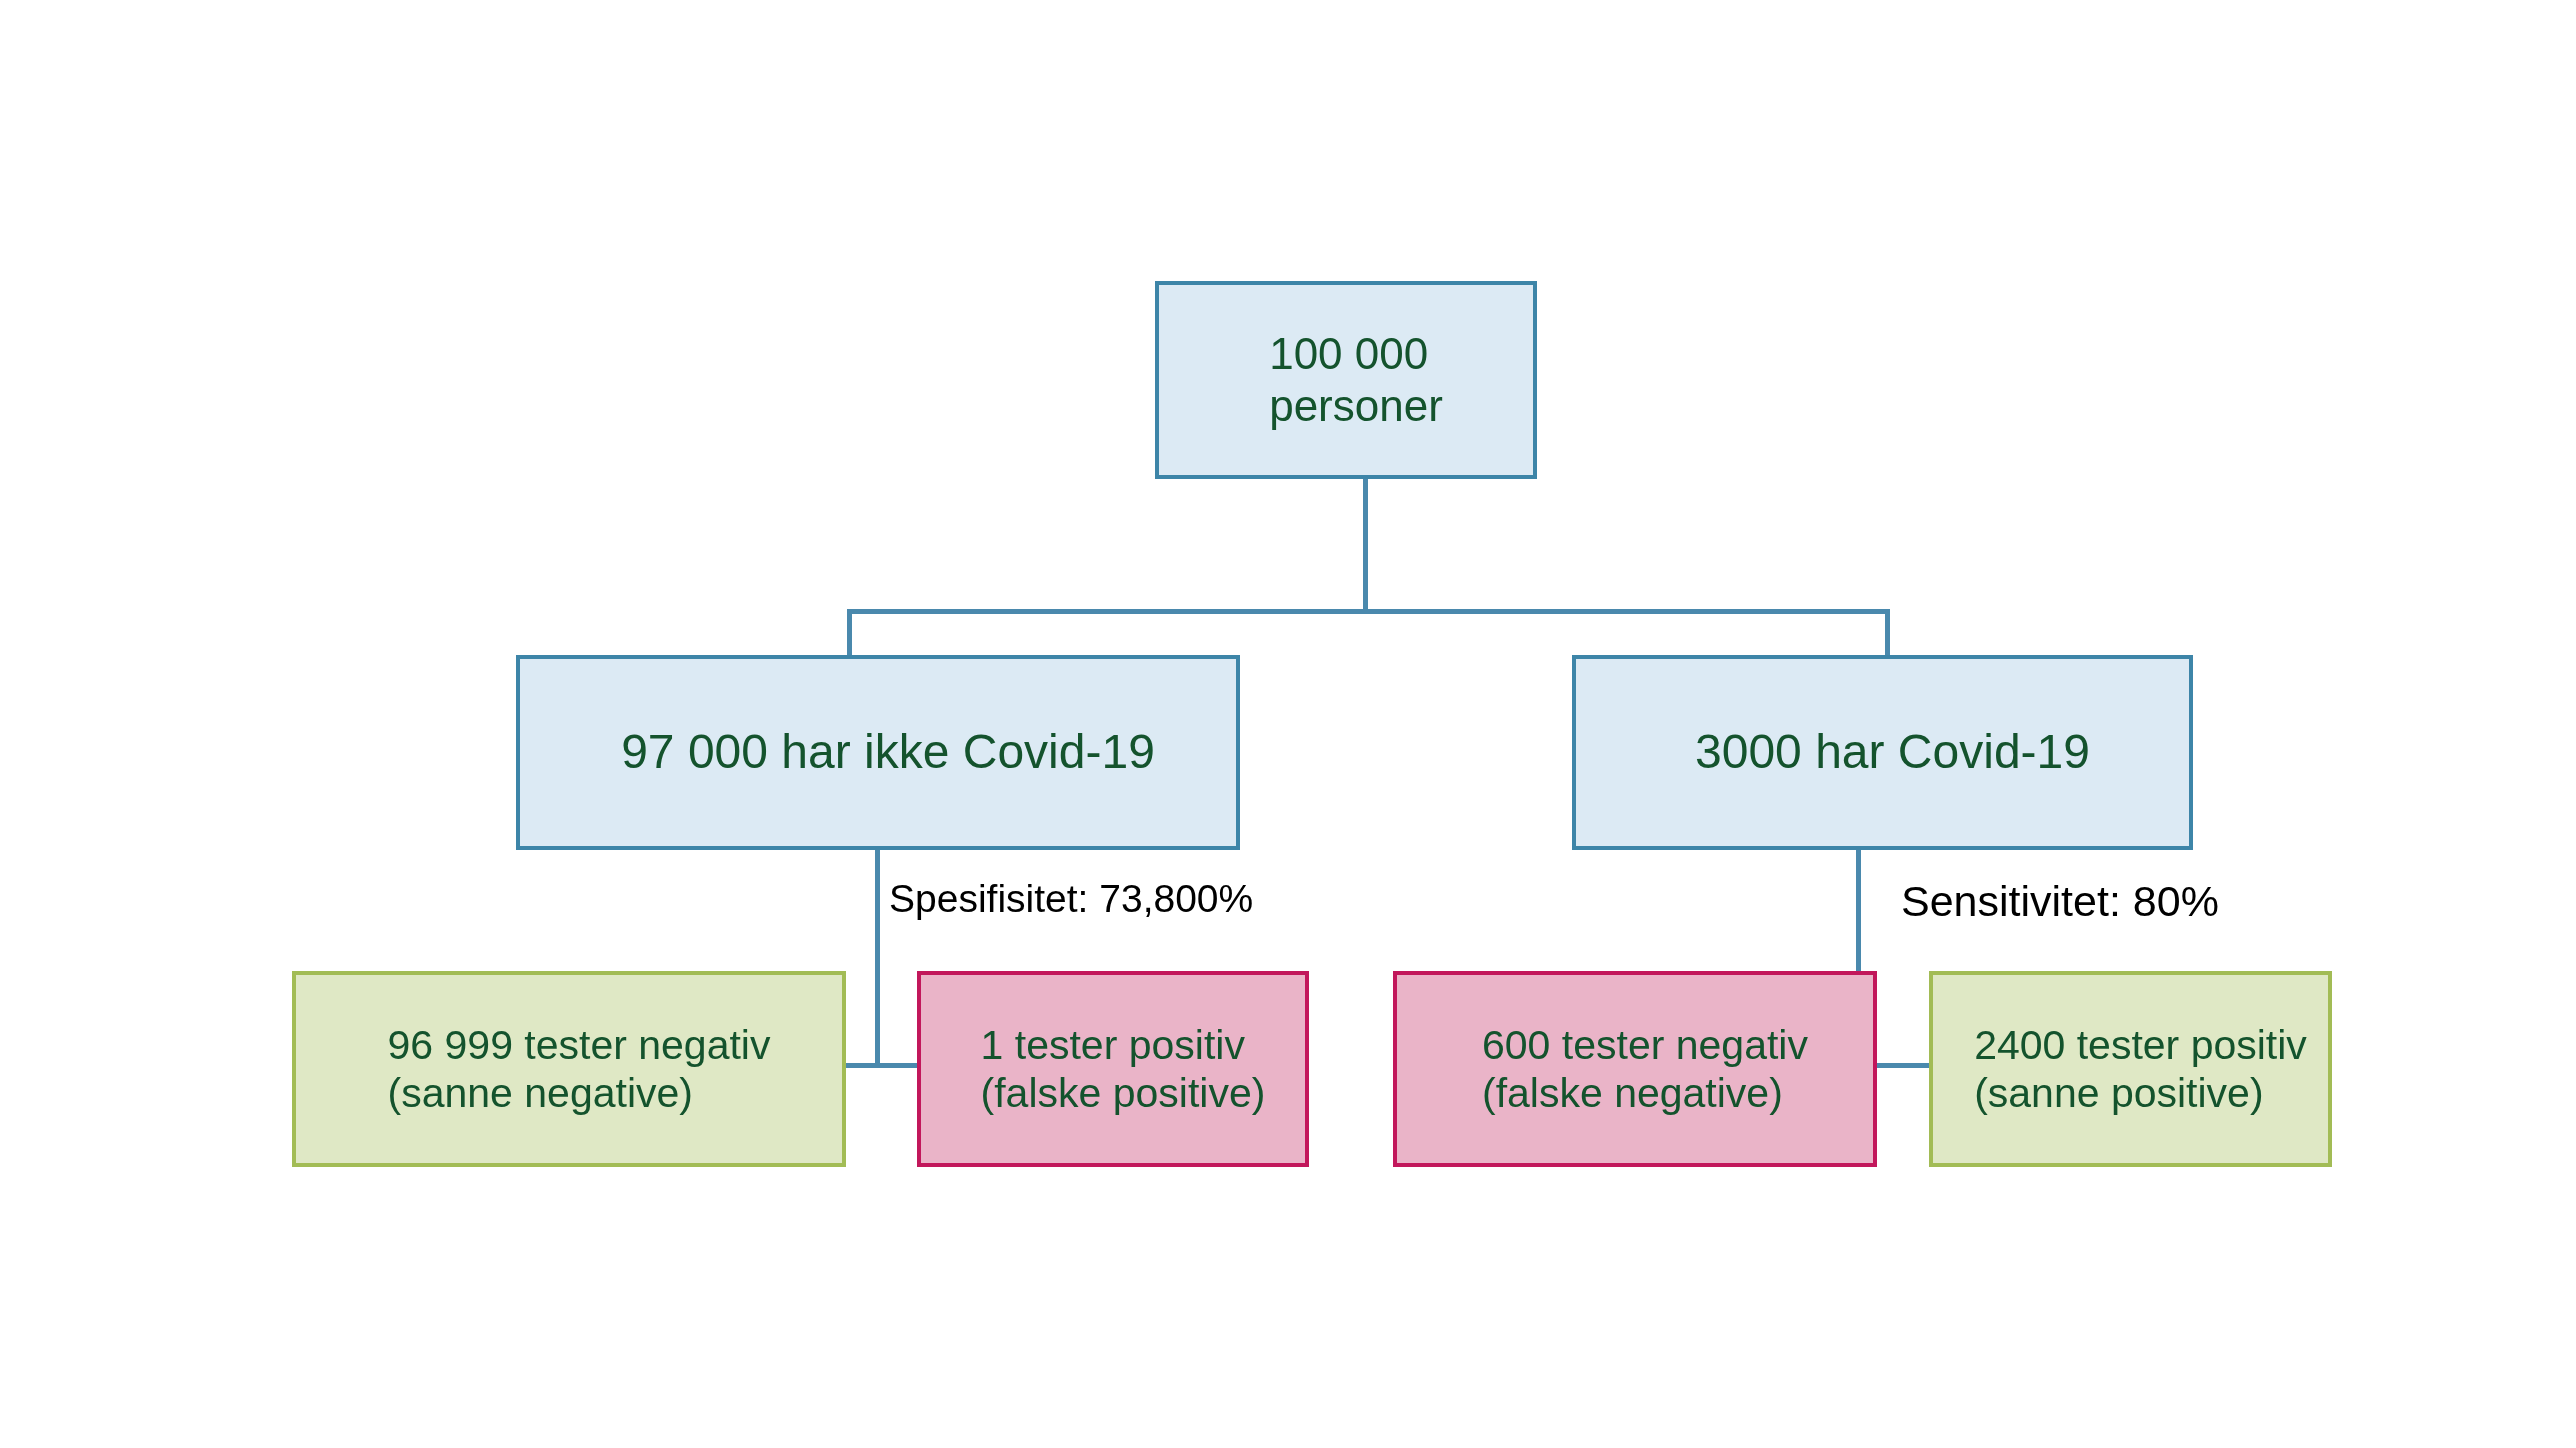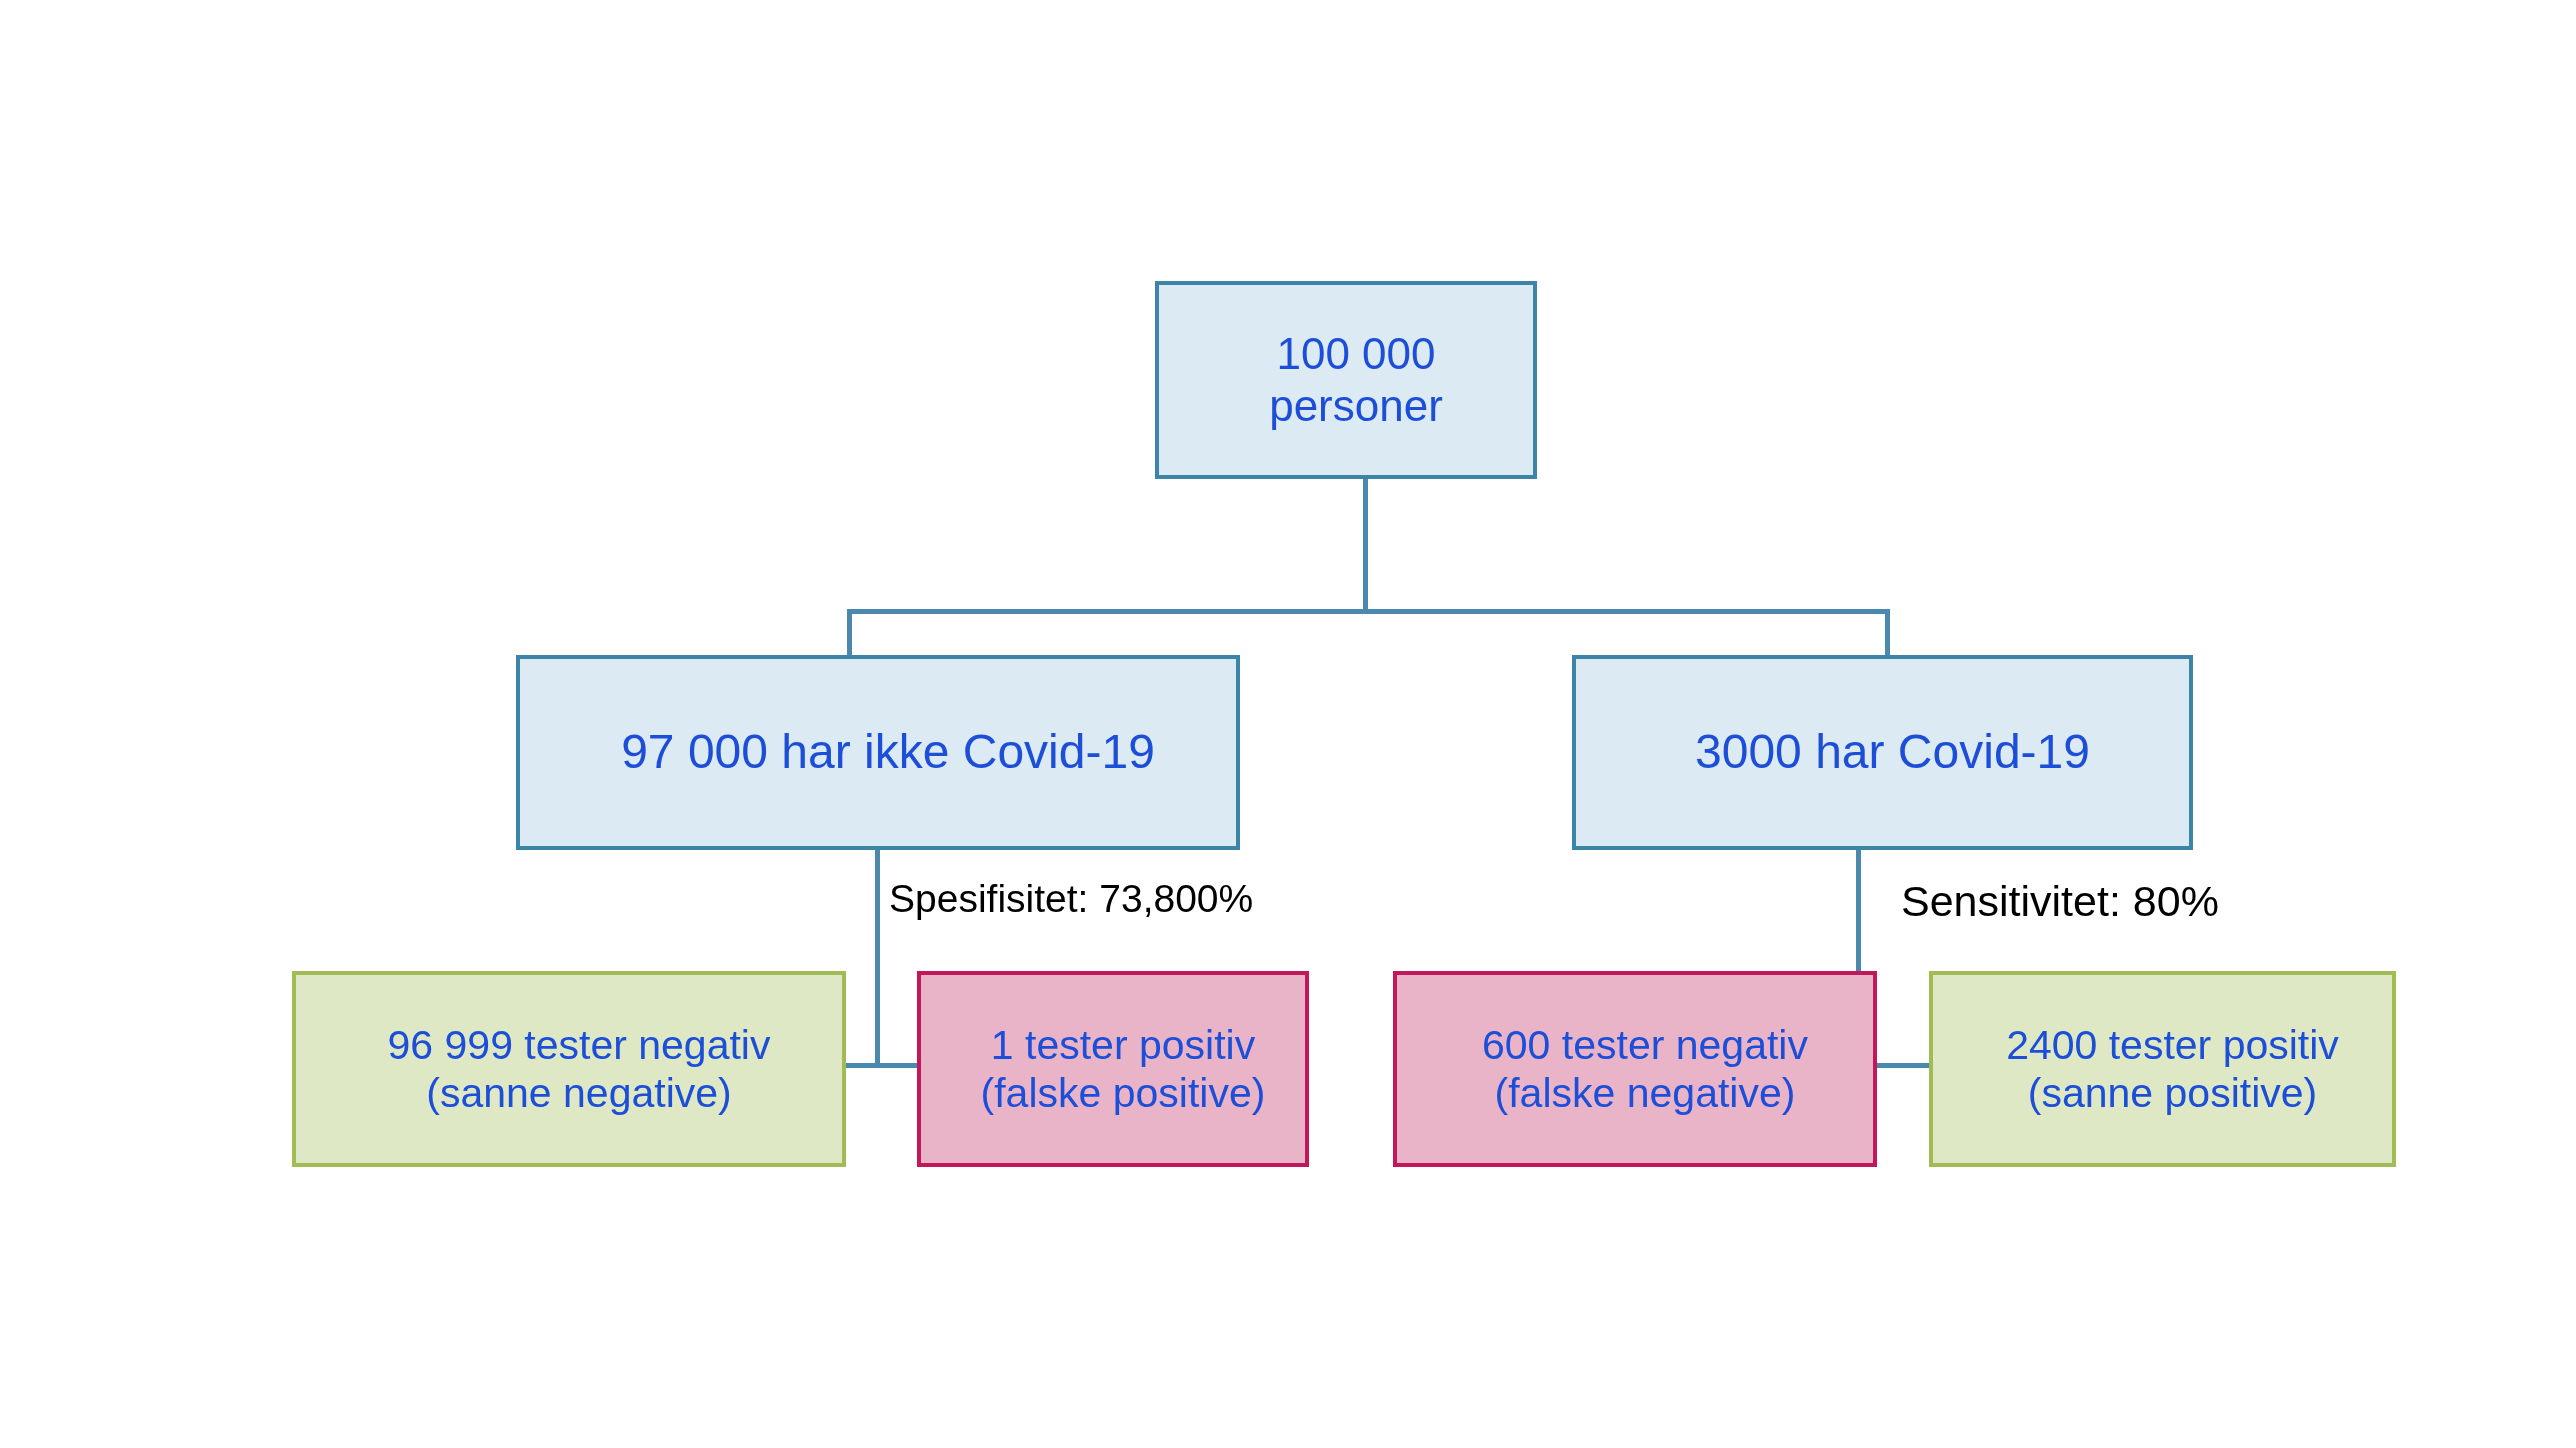--- a/index.html
+++ b/index.html
@@ -17,22 +17,21 @@
     height: 1449px;
     background: #ffffff;
     overflow: hidden;
   }
   .node {
     position: absolute;
     box-sizing: border-box;
     display: flex;
     align-items: center;
     justify-content: center;
-    text-align: center;
-    color: #1d4ed8;
+    color: #14532d;
     line-height: 1.18;
     white-space: pre-line;
     padding-left: 20px;
   }
   
   #node-population {
     left: 1155px;
     top: 281px;
     width: 382px;
     height: 198px;
@@ -85,21 +84,21 @@
   #node-false-negative {
     left: 1377px;
     top: 971px;
     width: 484px;
     height: 196px;
     margin-left: 16px;
   }
   #node-true-positive {
     left: 1929px;
     top: 971px;
-    width: 467px;
+    width: 403px;
     height: 196px;
   }
   
   .conn {
     position: absolute;
     background: #4a89ad;
   }
   .conn-v { width: 4.8px; }
   .conn-h { height: 4.8px; }
 

